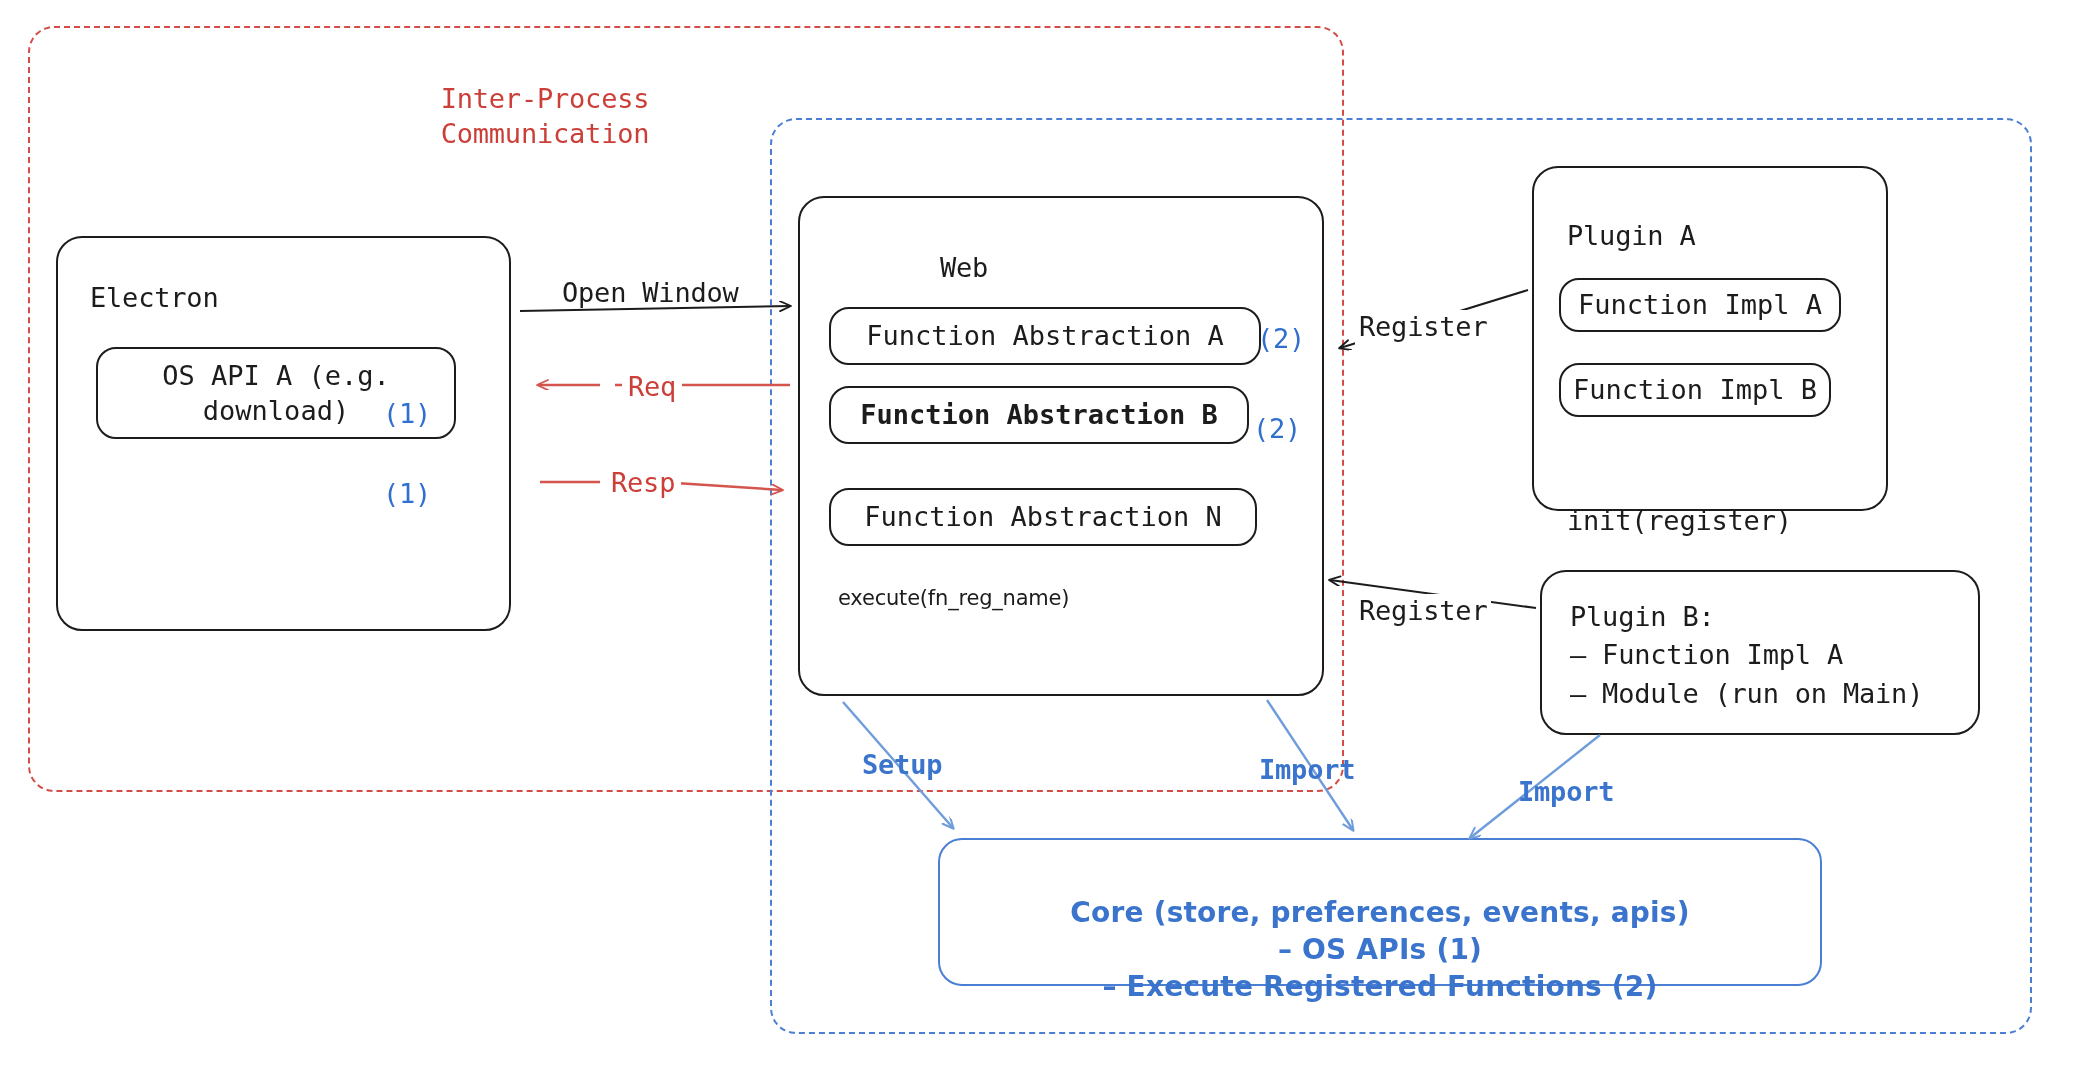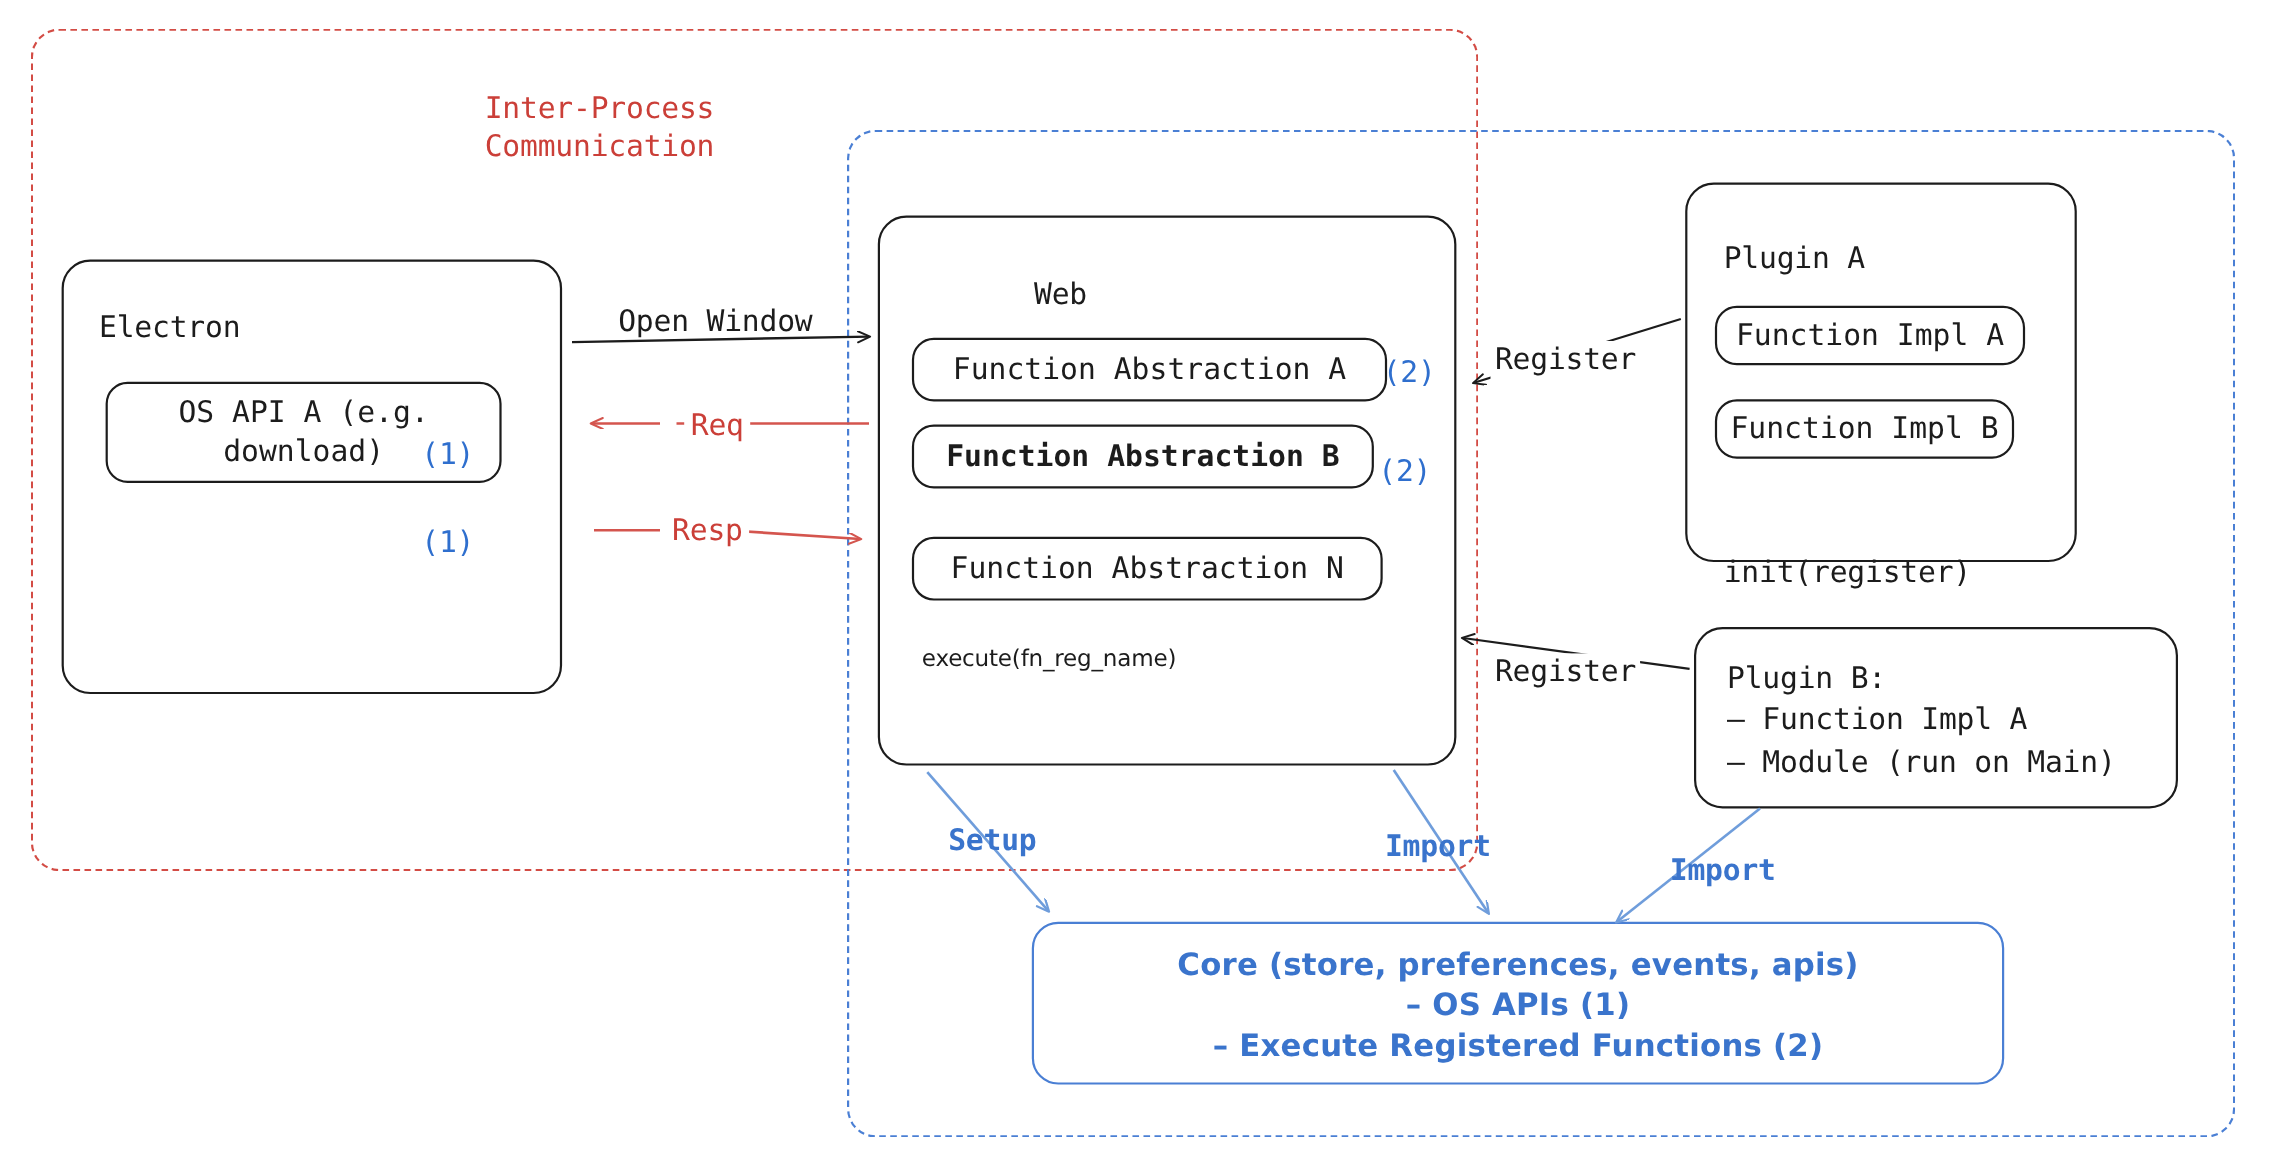--- a/index.html
+++ b/index.html
@@ -74,20 +74,21 @@
   .center       { text-align: center; }
   .core-text {
     font-family: "DejaVu Sans", "Liberation Sans", sans-serif;
     font-weight: bold;
     color: #3a74cc;
     font-size: 28px;
     line-height: 1.33;
     text-align: center;
     white-space: pre;
     letter-spacing: 0.2px;
+    margin-top: 36px;
   }
   .exec-text {
     font-family: "DejaVu Sans", "Liberation Sans", sans-serif;
     font-size: 21px;
     color: #1c1c1c;
     white-space: pre;
   }
   .ibl {
     
     position: absolute;

